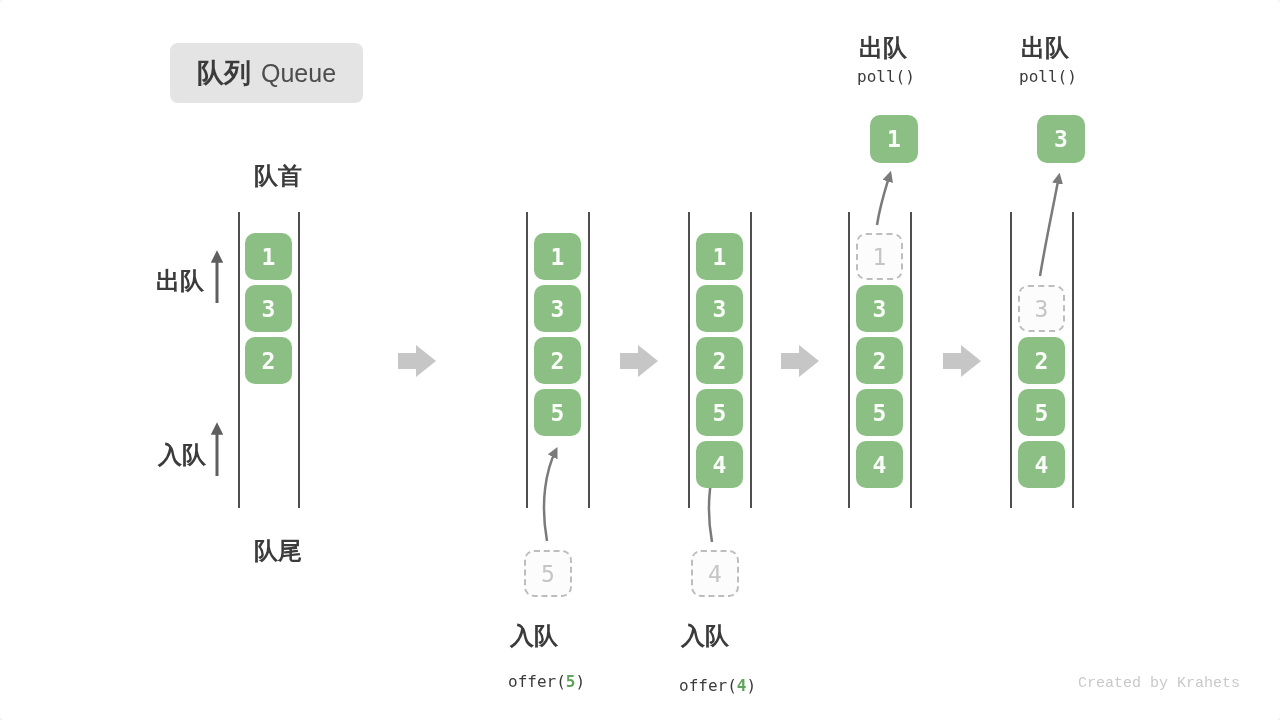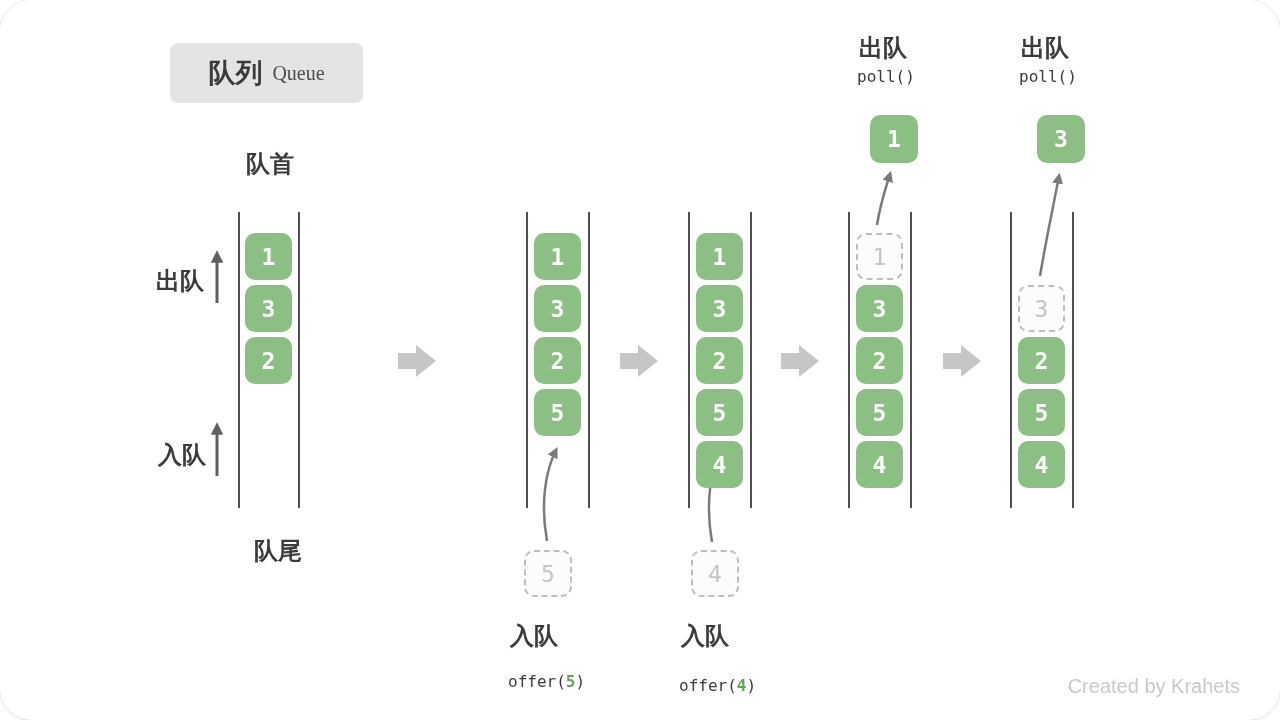--- a/index.html
+++ b/index.html
@@ -12,51 +12,51 @@
     --block-arrow:#c6c6c6;
     --text:#3b3b3b;
     --badge-bg:#e4e4e4;
     --watermark-color:#c9c9c9;
   }
   *{margin:0;padding:0;box-sizing:border-box;}
   html,body{background:#ffffff;}
   body{font-family:"Liberation Sans",sans-serif;}
   .canvas{
     position:relative;width:1280px;height:720px;background:#fff;
-    border-radius:32px;box-shadow:0 0 0 1px rgba(0,0,0,0.05), 0 1px 4px rgba(0,0,0,0.08);
+    border-radius:4px;box-shadow:0 0 0 1px rgba(0,0,0,0.05), 0 1px 4px rgba(0,0,0,0.08);
     overflow:hidden;
   }
   .overlay{position:absolute;left:0;top:0;width:1280px;height:720px;pointer-events:none;}
   .title-badge{
     position:absolute;left:170px;top:43px;width:193px;height:60px;
     background:var(--badge-bg);border-radius:8px;
     display:flex;align-items:center;justify-content:center;gap:10px;
   }
   .title-zh{font-size:27px;font-weight:bold;color:var(--text);}
-  .title-en{font-family:Liberation Serif, serif;font-size:20px;color:#4d4d4d;}
+  .title-en{font-family:Liberation Sans, sans-serif;font-size:25px;color:#4d4d4d;}
   .zh-label{position:absolute;font-size:24px;font-weight:bold;color:var(--text);white-space:nowrap;}
   .vline{position:absolute;width:2px;top:212px;height:296px;background:var(--line);}
   .cell{
     position:absolute;width:47px;height:47px;border-radius:10px;background:var(--green);
     display:flex;align-items:center;justify-content:center;
     color:#fbfdfa;font-family:"DejaVu Sans Mono",monospace;font-size:23px;font-weight:bold;
   }
   .cell.popped{width:48px;height:48px;}
   .ghost{
     position:absolute;width:47px;height:47px;border-radius:10px;background:#fcfcfc;
     border:2px dashed var(--ghost-border);
     display:flex;align-items:center;justify-content:center;
     color:var(--ghost-text);font-family:"DejaVu Sans Mono",monospace;font-size:23px;
   }
   .op-action{position:absolute;font-size:24px;font-weight:600;color:var(--text);white-space:nowrap;}
   .op-code{position:absolute;font-family:"DejaVu Sans Mono",monospace;font-size:16px;color:var(--text);white-space:nowrap;}
   .op-code .arg{color:var(--green-code);font-weight:bold;}
   .watermark{
     position:absolute;right:40px;top:675px;
-    font-family:Liberation Sans, sans-serif;font-size:20px;color:var(--watermark-color);
+    font-family:Liberation Mono, monospace;font-size:15px;color:var(--watermark-color);
   }
 </style>
 </head>
 <body>
 
 <div class="canvas">
 
   <svg class="overlay" viewBox="0 0 1280 720">
     <defs>
       <marker id="ah-dark" viewBox="0 0 10 10" refX="7" refY="5" markerWidth="4.2" markerHeight="4.2" orient="auto-start-reverse">
@@ -80,21 +80,21 @@
 
     <path d="M877,225 C880,205 885,190 890,174" stroke="#7a7a7a" stroke-width="2.5" fill="none" marker-end="url(#ah-gray)"></path>
     <path d="M1040,276 C1046,240 1053,208 1059,176" stroke="#7a7a7a" stroke-width="2.5" fill="none" marker-end="url(#ah-gray)"></path>
   </svg>
 
   <div class="title-badge">
     <span class="title-zh">队列</span>
     <span class="title-en">Queue</span>
   </div>
 
-  <div class="zh-label" style="left:238px;top:148px;width:64px;text-align:center;font-family:Liberation Mono, monospace;">队首</div>
+  <div class="zh-label" style="left:238px;top:160px;width:64px;text-align:right;font-family:Liberation Mono, monospace;">队首</div>
   <div class="zh-label" style="left:238px;top:535px;width:64px;text-align:right;">队尾</div>
   <div class="zh-label" style="left:148px;top:265px;width:56px;text-align:right;">出队</div>
   <div class="zh-label" style="left:150px;top:439px;width:56px;text-align:right;">入队</div>
 
   <div>
     <div class="vline" style="left:238px;"></div>
     <div class="vline" style="left:298px;"></div>
     <div class="cell" style="left:245px;top:233px;">1</div>
     <div class="cell" style="left:245px;top:285px;">3</div>
     <div class="cell" style="left:245px;top:337px;">2</div>

